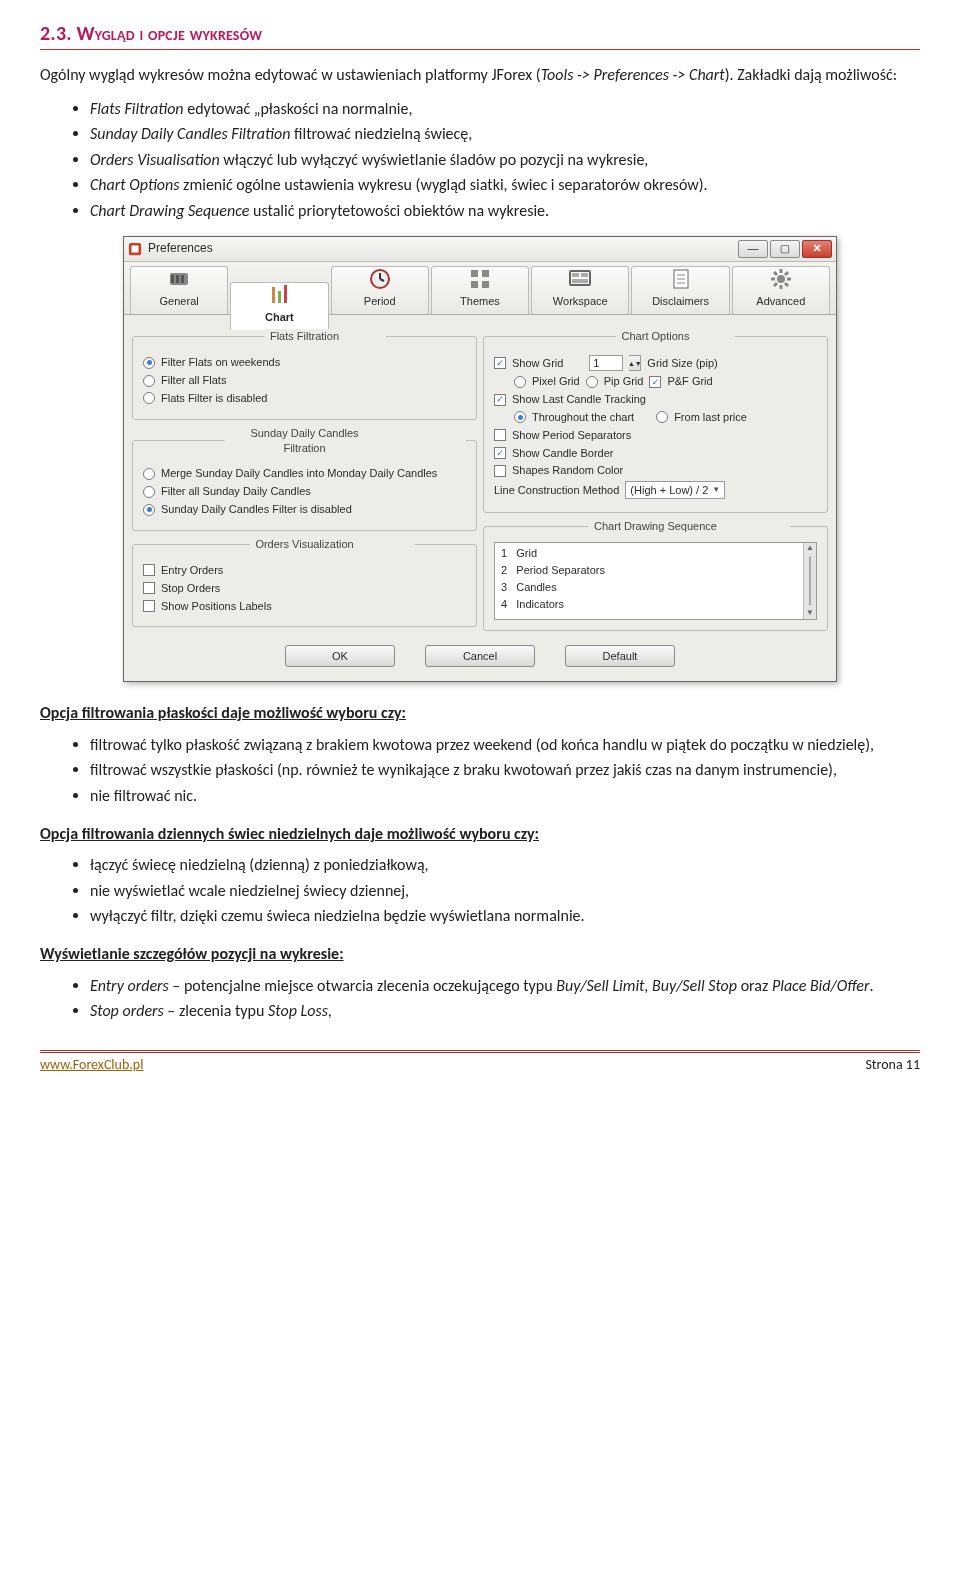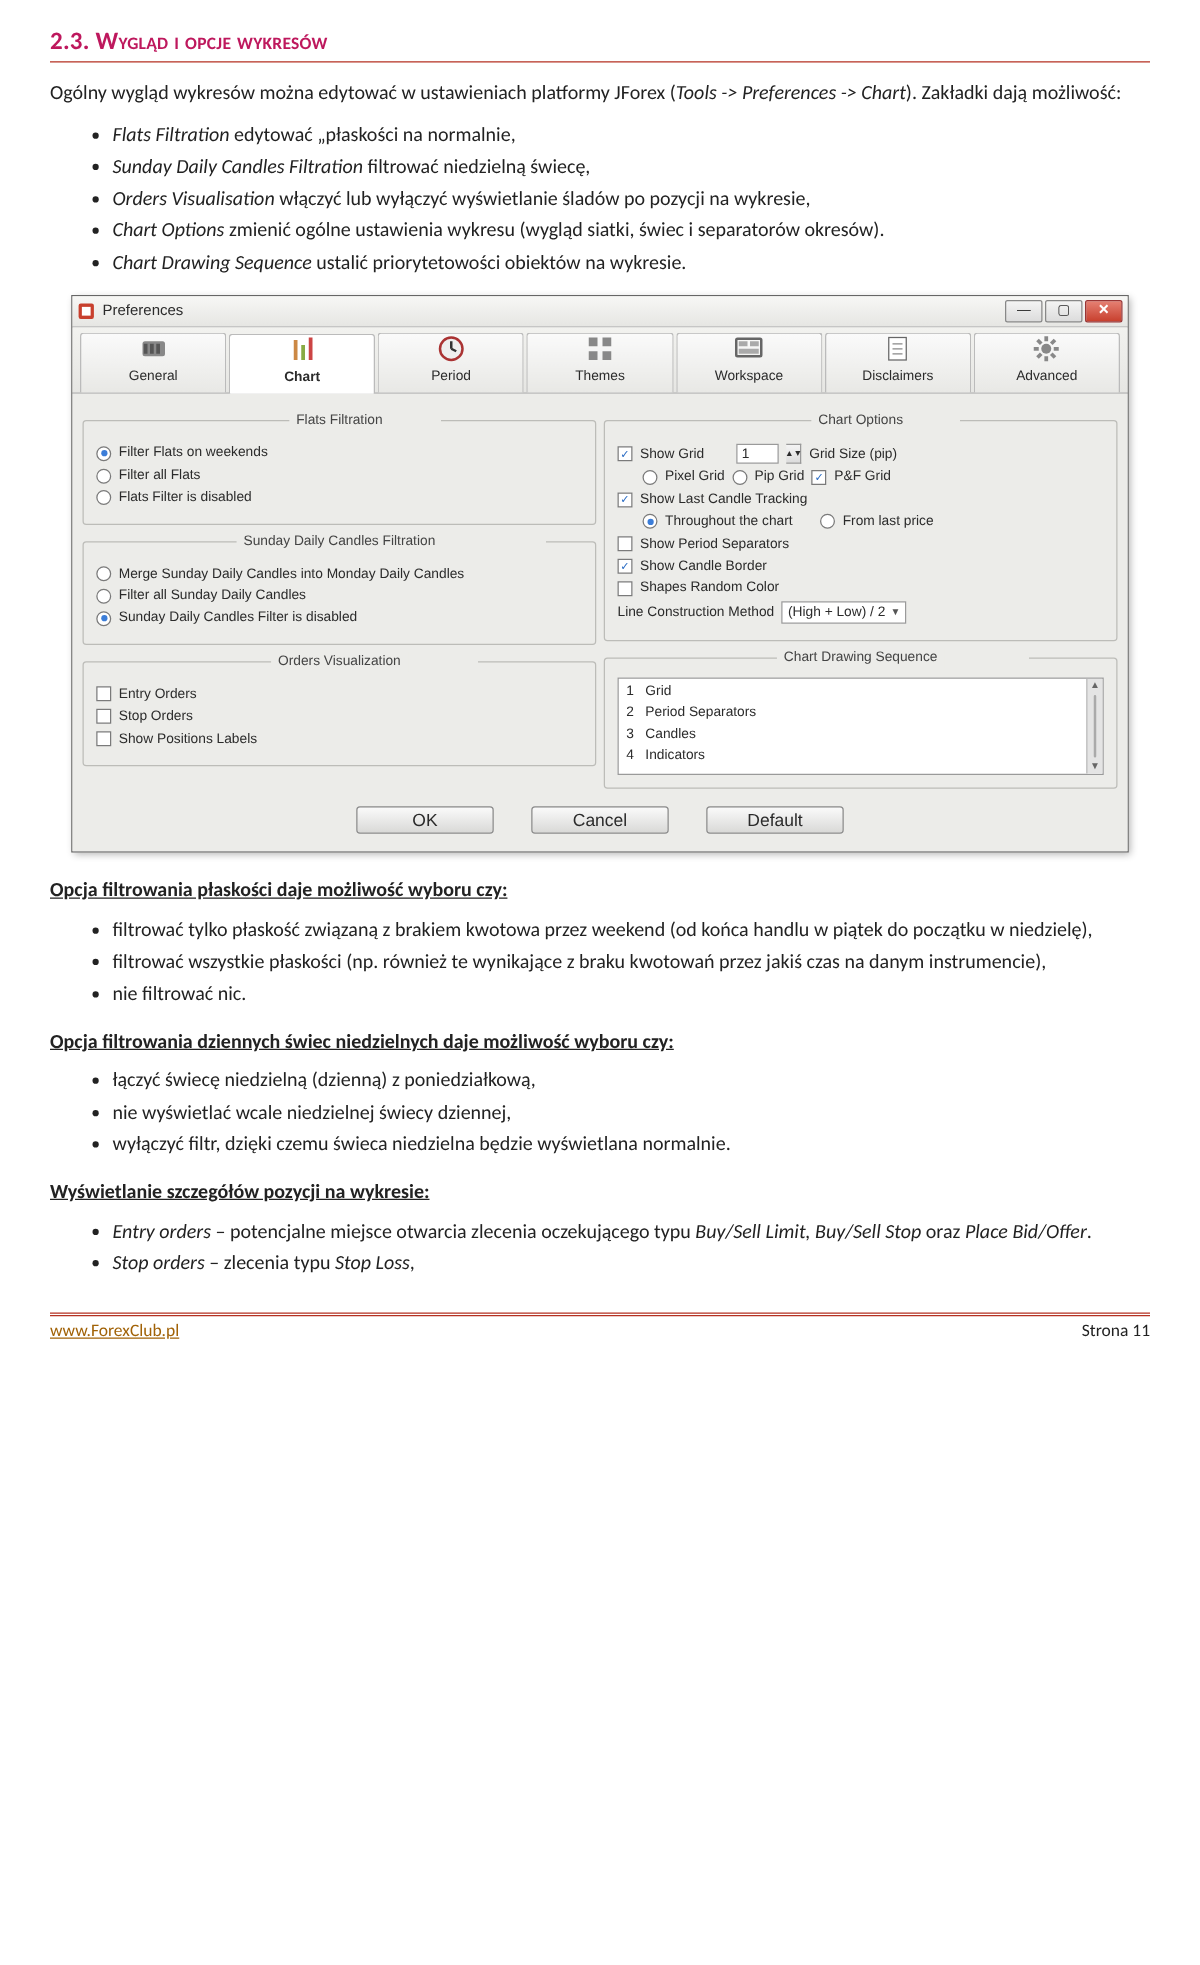--- a/index.html
+++ b/index.html
@@ -24,21 +24,21 @@
     letter-spacing: .2px;
   }
   p.intro { margin-bottom: 12px; text-align: justify; }
   .italic { font-style: italic; }
   ul.bullets { list-style: disc; margin: 6px 0 14px 50px; }
   ul.bullets li { margin-bottom: 4px; text-align: justify; }
   .subhead { font-weight: bold; text-decoration: underline; margin: 16px 0 10px 0; }
 
   
   .prefs-window {
-    width: 846px;
+    width: 714px;
     margin: 10px auto 20px auto;
     border: 1px solid #666;
     background: #ecece9;
     font-family: Tahoma, Arial, sans-serif;
     font-size: 11px;
     color: #2b2b2b;
     box-shadow: 2px 2px 6px rgba(0,0,0,.3);
   }
   .titlebar {
     display: flex; align-items: center;
@@ -61,21 +61,21 @@
     background:linear-gradient(#f2f2ef,#e6e6e3);
     border-bottom:1px solid #aaa;
   }
   .tab {
     flex:1; text-align:center; padding:0 2px 6px 2px;
     border:1px solid #bbb; border-bottom:none;
     background:linear-gradient(#fafafa,#e8e8e5);
     border-radius:3px 3px 0 0;
     font-size:11px;
   }
-  .tab.active { background:#fff; font-weight:bold; position:relative; top:1px; }
+  .tab.active { background:#fff; font-weight:bold; position:relative; top:16px; }
   .tab .tab-icon { display:block; margin:0 auto 3px auto; }
   .prefs-body {
     padding:8px; background:#ecece9;
     display:grid; grid-template-columns:1fr 1fr; gap:6px;
   }
   fieldset.group {
     border:1px solid #bcbcb8; border-radius:3px;
     padding:8px 10px 10px 10px; background:#ecece9;
     position:relative; margin-top:6px;
   }
@@ -119,21 +119,21 @@
     display:flex; flex-direction:column; justify-content:space-between; align-items:center;
     font-size:8px; color:#666; }
   .seq-scroll .thumb { flex:1; margin:2px 1px; background:#c8c8c8; border:1px solid #aaa; border-radius:2px;}
   .prefs-footer {
     grid-column:1 / span 2; display:flex; justify-content:center; gap:30px;
     padding:8px 0 6px 0;
   }
   .dlg-btn {
     width:110px; height:22px; border:1px solid #8a8a8a; border-radius:3px;
     background:linear-gradient(#fafafa,#d9d9d7);
-    display:flex; align-items:center; justify-content:center; font-size:14px;
+    display:flex; align-items:center; justify-content:center; font-size:11px;
   }
 
   
   .page-footer {
     margin-top:28px; border-top:3px double #b53122;
     display:flex; justify-content:space-between; padding-top:3px;
     font-size:14px;
   }
   .page-footer a { color:#a16207; text-decoration:underline; }
   

